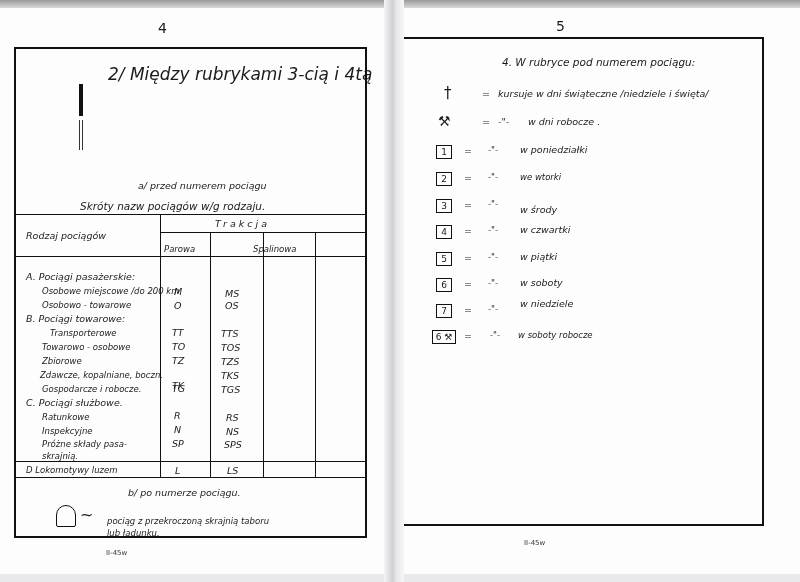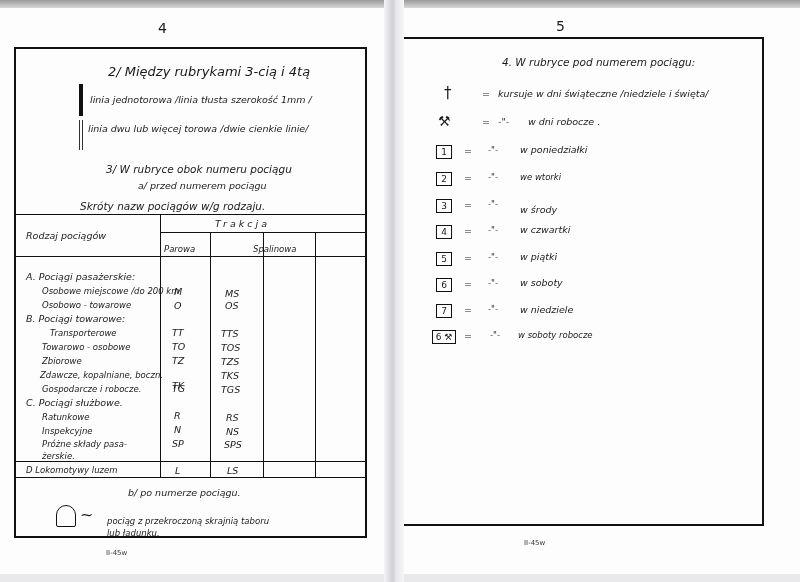--- a/index.html
+++ b/index.html
@@ -7,21 +7,21 @@
          font-family:"DejaVu Sans", sans-serif; font-style:italic; color:#1a1a1a; }
   .page { position:absolute; top:8px; height:566px; background:#fdfdfd; }
   .page.left { left:0; width:388px; }
   .page.right { left:398px; width:402px; }
   .gutter { position:absolute; left:384px; top:0; width:20px; height:582px;
             background:linear-gradient(90deg,#f4f4f6,#cfcfd4 45%,#e7e7ea 60%,#f6f6f8); }
   .top-shade { position:absolute; left:0; top:0; width:800px; height:10px; background:linear-gradient(#9a9a9a,#e8e8ea); }
   .page-num { position:absolute; font-style:normal; font-size:14px; }
   .box { position:absolute; border:2px solid #111; box-sizing:border-box; }
   .abs { position:absolute; white-space:nowrap; }
-  .t13 { font-size:13px;font-style:italic; }
+  .t13 { font-size:17px;font-style:italic; }
   .t11 { font-size:10.5px; }
   .t10 { font-size:9.5px; }
   .t9 { font-size:8.5px; }
   .hline { position:absolute; height:0; border-top:1.5px solid #111; }
   .vline { position:absolute; width:0; border-left:1.5px solid #111; }
   .thick-bar { position:absolute; width:4px; background:#111; }
   .thin-bars { position:absolute; width:4px; border-left:1px solid #333; border-right:1px solid #333; box-sizing:border-box; }
   .sym-box { position:absolute; width:16px; height:14px; border:1.5px solid #111; font-size:9px;
              display:flex; align-items:center; justify-content:center; font-style:normal; box-sizing:border-box; }
   .dome { position:absolute; width:20px; height:22px; border:1.5px solid #111; border-radius:10px 10px 2px 2px; box-sizing:border-box; }
@@ -32,25 +32,22 @@
 
 <div class="top-shade"></div>
 
 <div class="page left">
   <div class="page-num" style="left:158px;top:12px;">4</div>
 
   <div class="box" style="left:14px;top:39px;width:353px;height:491px;"></div>
 
   <div class="abs t13" style="left:108px;top:56px;">2/ Między rubrykami 3-cią i 4tą</div>
   <div class="thick-bar" style="left:79px;top:76px;height:32px;"></div>
-  <div class="abs t10" style="left:90px;top:86px;">linia jednotorowa /linia tłusta szerokość 1mm /</div>
   <div class="thin-bars" style="left:79px;top:112px;height:30px;"></div>
-  <div class="abs t10" style="left:88px;top:115px;">linia dwu lub więcej torowa /dwie cienkie linie/</div>
 
-  <div class="abs t11" style="left:106px;top:155px;">3/ W rubryce obok numeru pociągu</div>
   <div class="abs t10" style="left:138px;top:172px;">a/ przed numerem pociągu</div>
   <div class="abs t11" style="left:80px;top:192px;">Skróty nazw pociągów w/g rodzaju.</div>
 
   <div class="hline" style="left:14px;top:206px;width:353px;"></div>
   <div class="hline" style="left:160px;top:224px;width:207px;"></div>
   <div class="hline" style="left:14px;top:248px;width:353px;"></div>
   <div class="hline" style="left:14px;top:453px;width:353px;"></div>
   <div class="hline" style="left:14px;top:469px;width:353px;"></div>
   <div class="vline" style="left:160px;top:206px;height:263px;"></div>
   <div class="vline" style="left:210px;top:224px;height:245px;"></div>
@@ -90,21 +87,21 @@
   <div class="abs t10" style="left:26px;top:389px;">C. Pociągi służbowe.</div>
   <div class="abs t9" style="left:42px;top:404px;">Ratunkowe</div>
   <div class="abs t10" style="left:174px;top:402px;">R</div>
   <div class="abs t10" style="left:226px;top:404px;">RS</div>
   <div class="abs t9" style="left:42px;top:418px;">Inspekcyjne</div>
   <div class="abs t10" style="left:174px;top:416px;">N</div>
   <div class="abs t10" style="left:226px;top:418px;">NS</div>
   <div class="abs t9" style="left:42px;top:431px;">Próżne składy pasa-</div>
   <div class="abs t10" style="left:172px;top:430px;">SP</div>
   <div class="abs t10" style="left:224px;top:431px;">SPS</div>
-  <div class="abs t9" style="left:42px;top:443px;">żerskie.</div>
+  <div class="abs t9" style="left:42px;top:443px;">skrajnią.</div>
 
   <div class="abs t9" style="left:26px;top:457px;">D Lokomotywy luzem</div>
   <div class="abs t10" style="left:175px;top:457px;">L</div>
   <div class="abs t10" style="left:227px;top:457px;">LS</div>
 
   <div class="abs t10" style="left:128px;top:479px;">b/ po numerze pociągu.</div>
   <div class="dome" style="left:56px;top:497px;"></div>
   <div class="abs" style="left:80px;top:497px;font-size:16px;font-style:normal;">~</div>
   <div class="abs t9" style="left:107px;top:508px;">pociąg z przekroczoną skrajnią taboru</div>
   <div class="abs t9" style="left:107px;top:520px;">lub ładunku.</div>
@@ -153,21 +150,21 @@
   <div class="abs t10" style="left:122px;top:243px;">w piątki</div>
 
   <div class="sym-box" style="left:38px;top:270px;">6</div>
   <div class="abs t10" style="left:66px;top:270px;">=</div>
   <div class="abs t9" style="left:90px;top:270px;">-"-</div>
   <div class="abs t10" style="left:122px;top:269px;">w soboty</div>
 
   <div class="sym-box" style="left:38px;top:296px;">7</div>
   <div class="abs t10" style="left:66px;top:296px;">=</div>
   <div class="abs t9" style="left:90px;top:296px;">-"-</div>
-  <div class="abs t10" style="left:122px;top:296px;font-style:italic;">w niedziele</div>
+  <div class="abs t10" style="left:122px;top:290px;font-style:italic;">w niedziele</div>
 
   <div class="sym-box" style="left:34px;top:322px;width:24px;">6 ⚒</div>
   <div class="abs t10" style="left:66px;top:322px;">=</div>
   <div class="abs t9" style="left:92px;top:322px;">-"-</div>
   <div class="abs t9" style="left:120px;top:322px;">w soboty robocze</div>
 
   <div class="footer-code" style="left:126px;top:531px;">II-45w</div>
 </div>
 
 <div class="gutter"></div>

